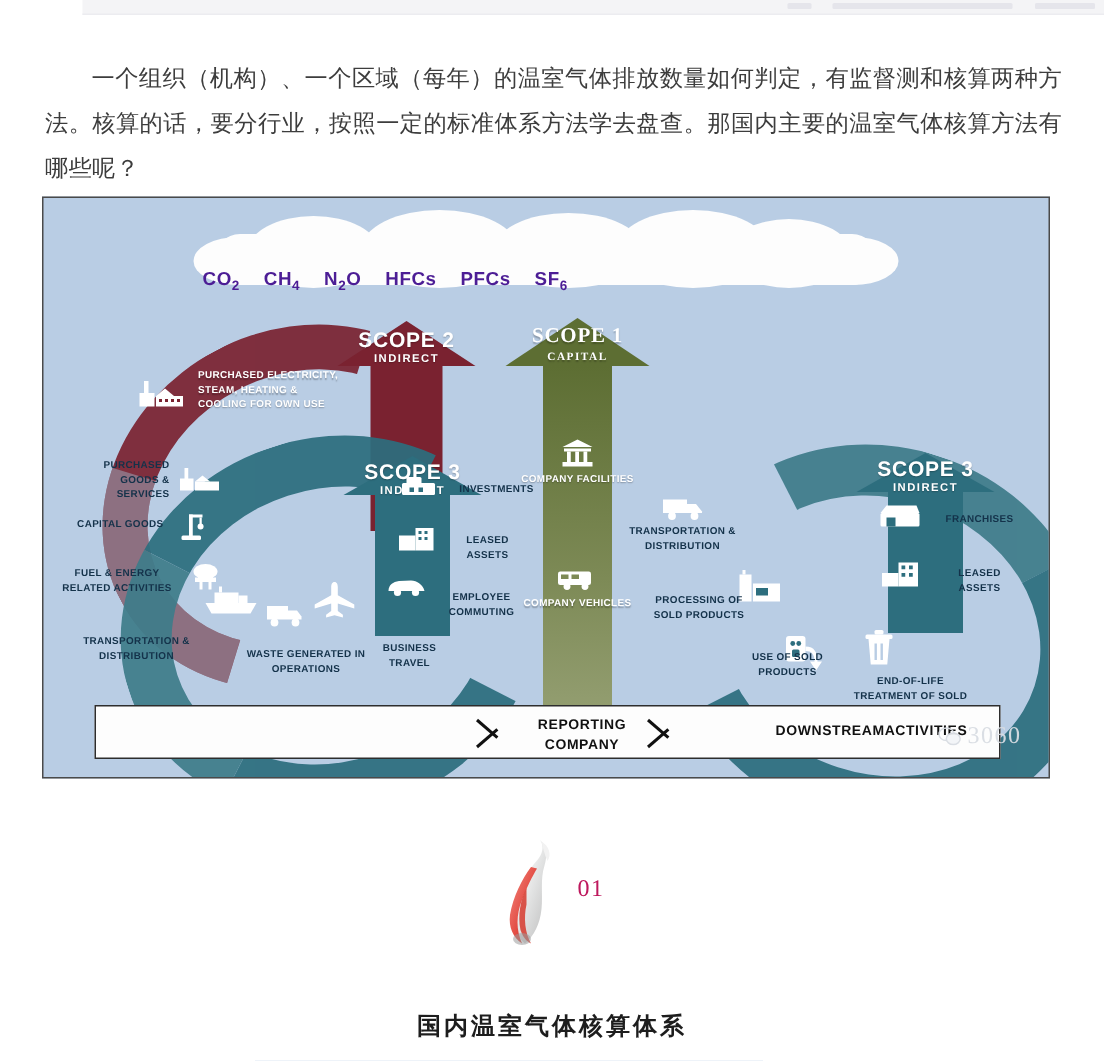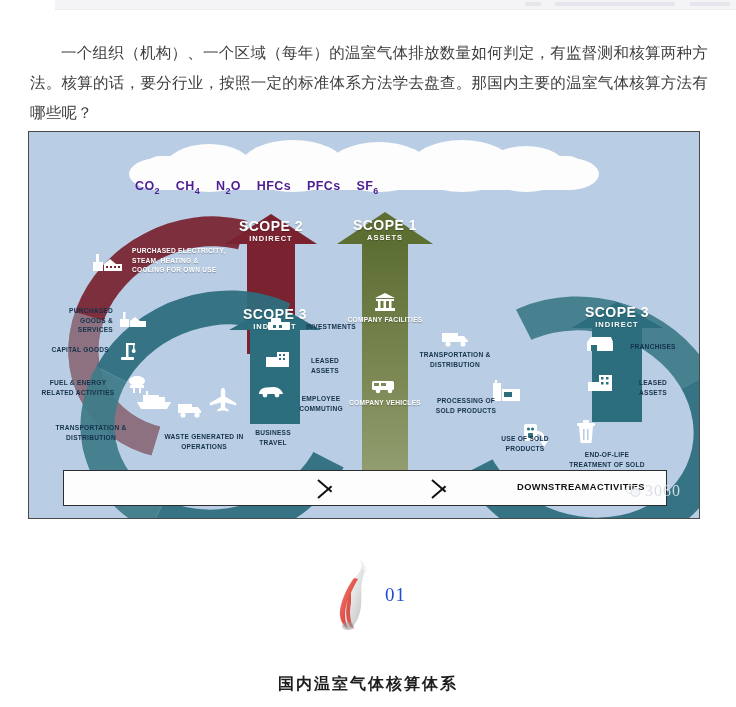--- a/index.html
+++ b/index.html
@@ -171,22 +171,22 @@
   
   #section-marker {
     position: absolute;
     left: 330px; top: 558px;
     width: 120px; height: 75px;
   }
   #koi-ornament { position: absolute; left: 0; top: 0; }
   #section-number {
     position: absolute;
     left: 55px; top: 26px;
-    font-size: 19px;
-    color: #1d4ed8;
+    font-size: 16px;
+    color: #be185d;
     font-family: "Liberation Serif", serif;
     letter-spacing: 1px;
   }
 
   
   #section-caption {
     position: absolute;
     left: 0; top: 674px; width: 736px;
     text-align: center;
     font-size: 16px;
@@ -372,26 +372,26 @@
       <rect x="1" y="6" width="22" height="8" rx="1"></rect>
         <rect x="4" y="2" width="10" height="5" rx="1"></rect>
       <rect x="6" y="9" width="3" height="3" fill="#2d6e7e"></rect>
         <rect x="12" y="9" width="3" height="3" fill="#2d6e7e"></rect>
     </svg>
   </div>
   <div class="lbl c" style="left:272px; top:190px; width:60px;">
     <span>INVESTMENTS</span>
   </div>
 
-  <div class="arrow" style="left:308px; top:80px; width:96px; height:290px;">
+  <div class="arrow" style="left:308px; top:80px; width:96px; height:290px;font-family:Liberation Serif, serif;">
     <div class="head" style="border-left-width:48px; border-right-width:48px; border-bottom:32px solid #5d6e33;"></div>
     <div class="shaft" style="width:46px; height:258px; background:linear-gradient(180deg,#5d6e33 0%,#7d8a56 55%,#9aa479 100%);"></div>
     <div class="scope-label" style="top:6px;">
       <span class="big">SCOPE 1</span>
-      <span class="small">ASSETS</span>
+      <span class="small">CAPITAL</span>
     </div>
   </div>
   <div class="ico" style="left:345px; top:160px;">
     <svg width="22" height="20" viewBox="0 0 22 20" fill="#fff">
       <path d="M11 1 L21 6 L1 6 Z"></path>
         <rect x="2" y="7" width="18" height="2"></rect>
       <rect x="4" y="9" width="2.5" height="7"></rect>
         <rect x="9.5" y="9" width="2.5" height="7"></rect>
       <rect x="15" y="9" width="2.5" height="7"></rect>
         <rect x="1" y="16" width="20" height="3"></rect>
@@ -497,20 +497,23 @@
       <path d="M2 6 L6 1 L26 1 L28 6 Z"></path>
       <rect x="6" y="9" width="6" height="6" fill="#2d6e7e"></rect>
     </svg>
   </div>
   <div class="lbl c" style="left:596px; top:210px; width:56px;">
     <span>FRANCHISES</span>
   </div>
 
   <div id="diagram-banner">
     <div class="chev" style="left:254px;"></div>
+    <div class="banner-text two-line" style="left:278px; width:92px;">
+      <span>REPORTING COMPANY</span>
+    </div>
     <div class="chev" style="left:368px;"></div>
     <div class="banner-text" style="left:392px; width:250px;">
       <span>DOWNSTREAMACTIVITIES</span>
     </div>
   </div>
 
   <div id="diagram-watermark">
     <svg width="16" height="14" viewBox="0 0 16 14" fill="none" stroke="#d9dde3" stroke-width="1">
       <ellipse cx="6" cy="5.5" rx="5" ry="4.2"></ellipse>
       <ellipse cx="10.5" cy="8.5" rx="4.6" ry="3.9" fill="#f3f5f8"></ellipse>

